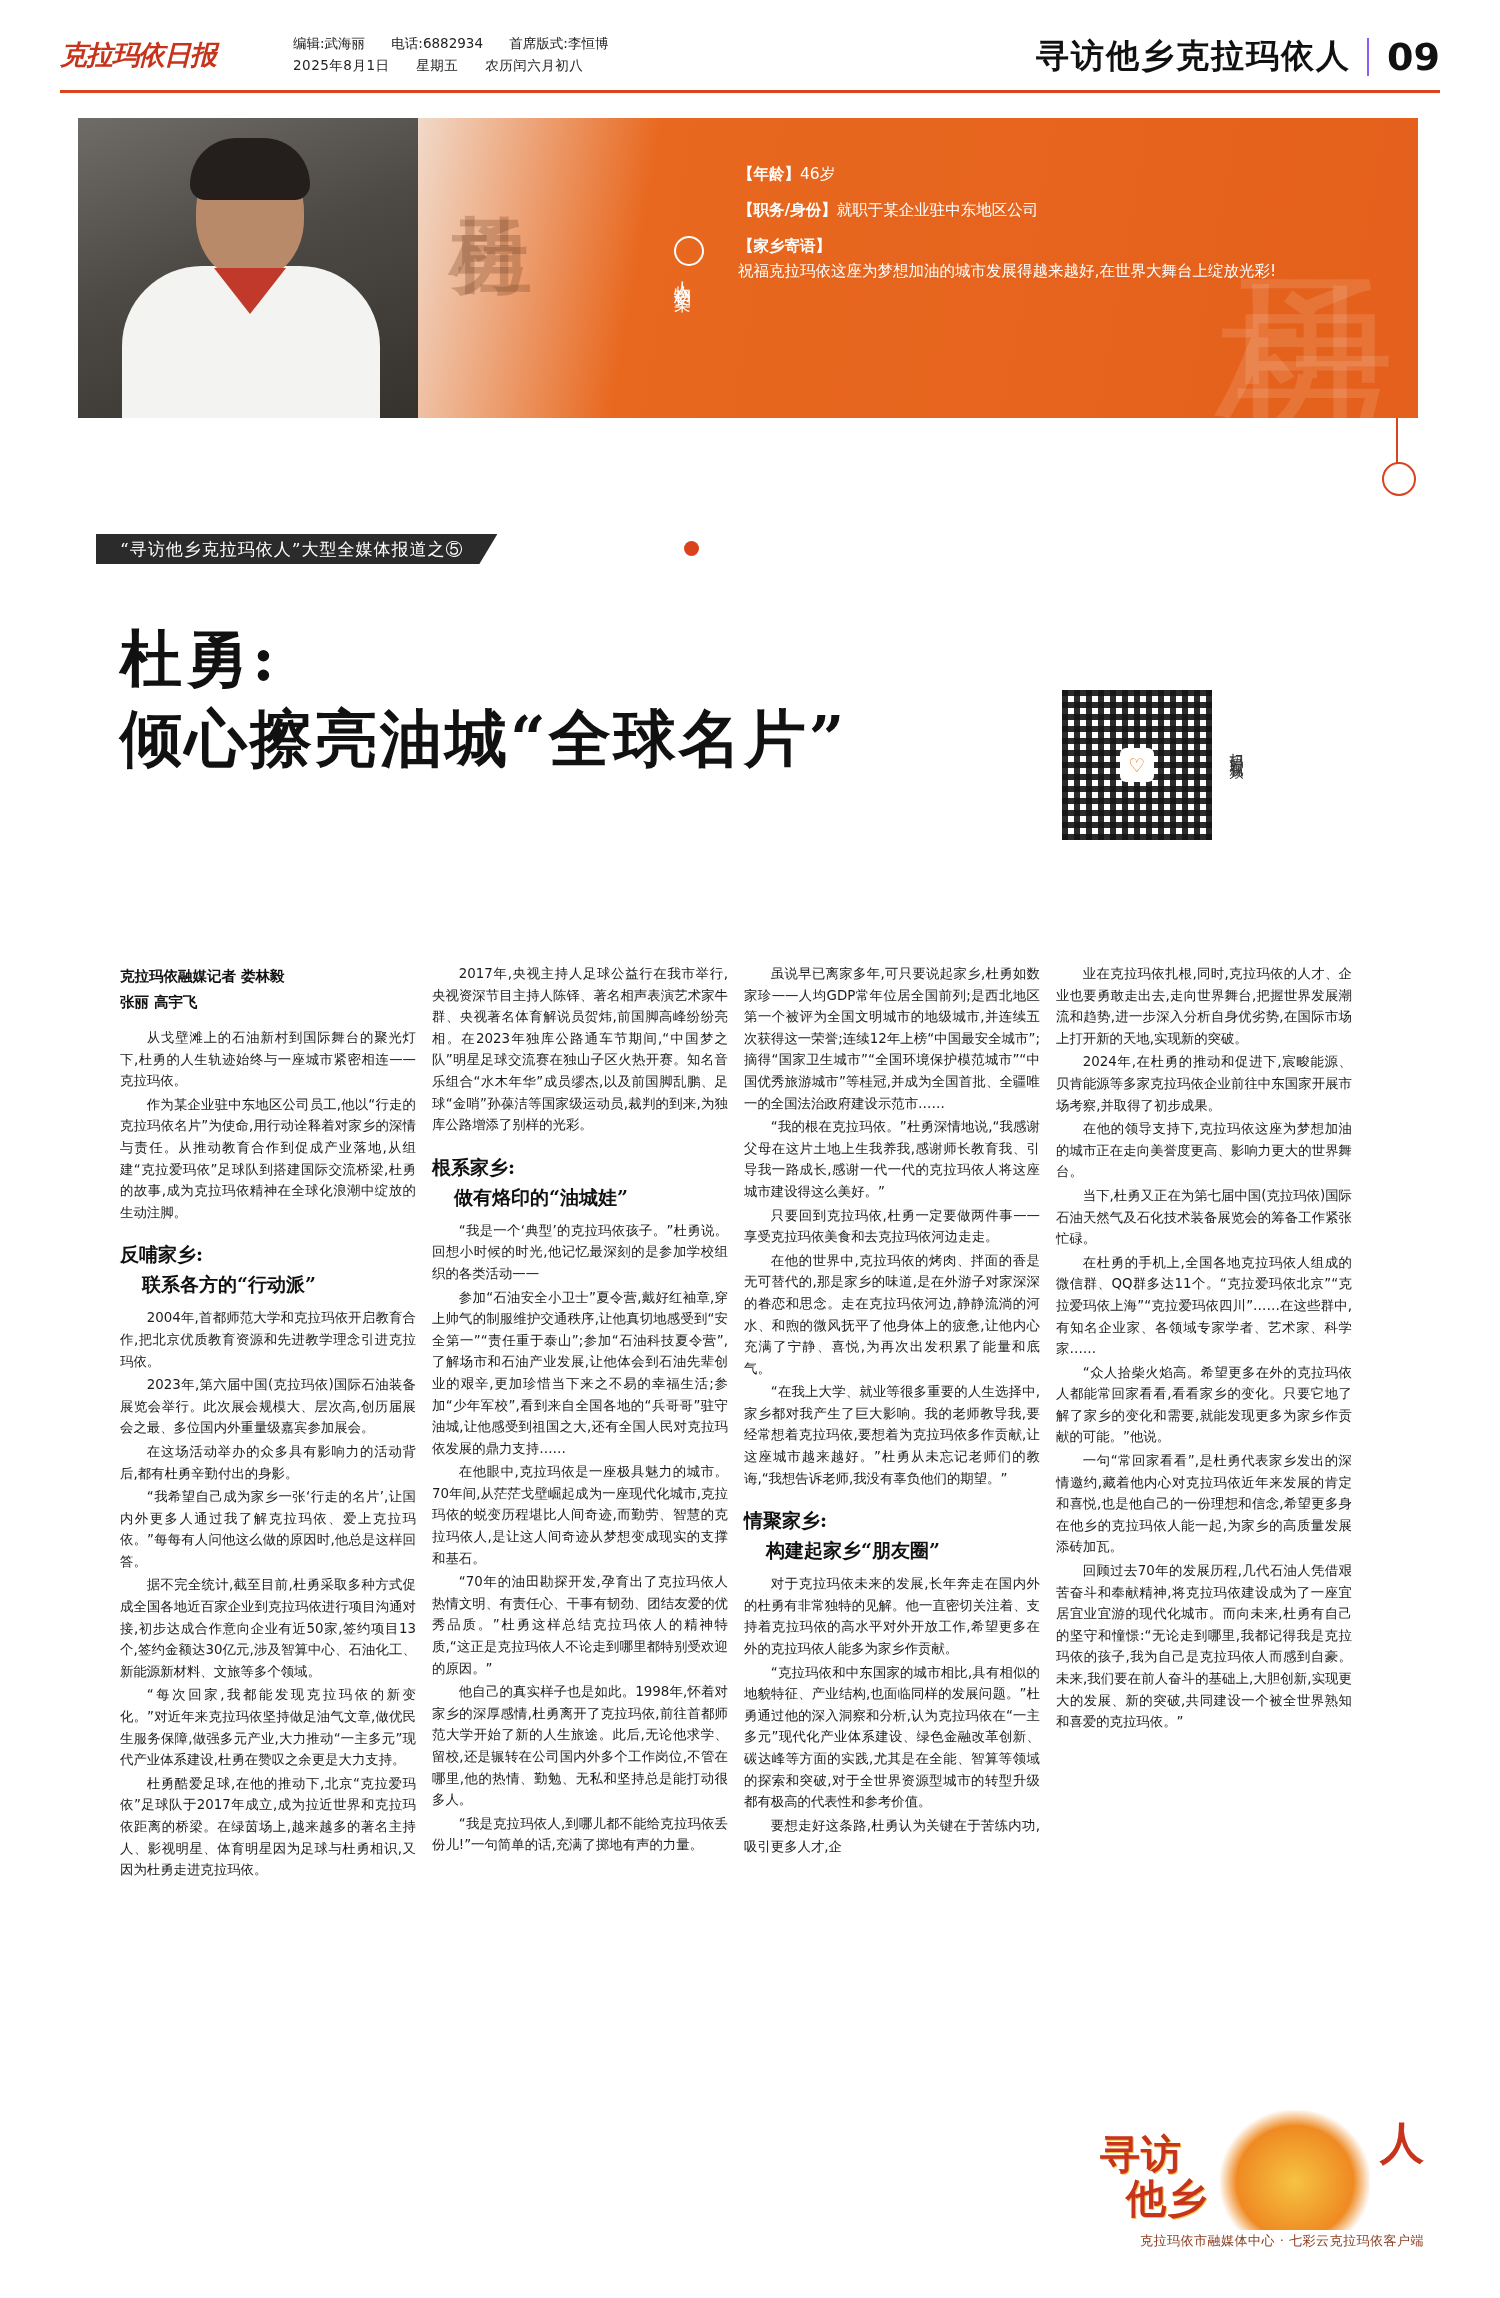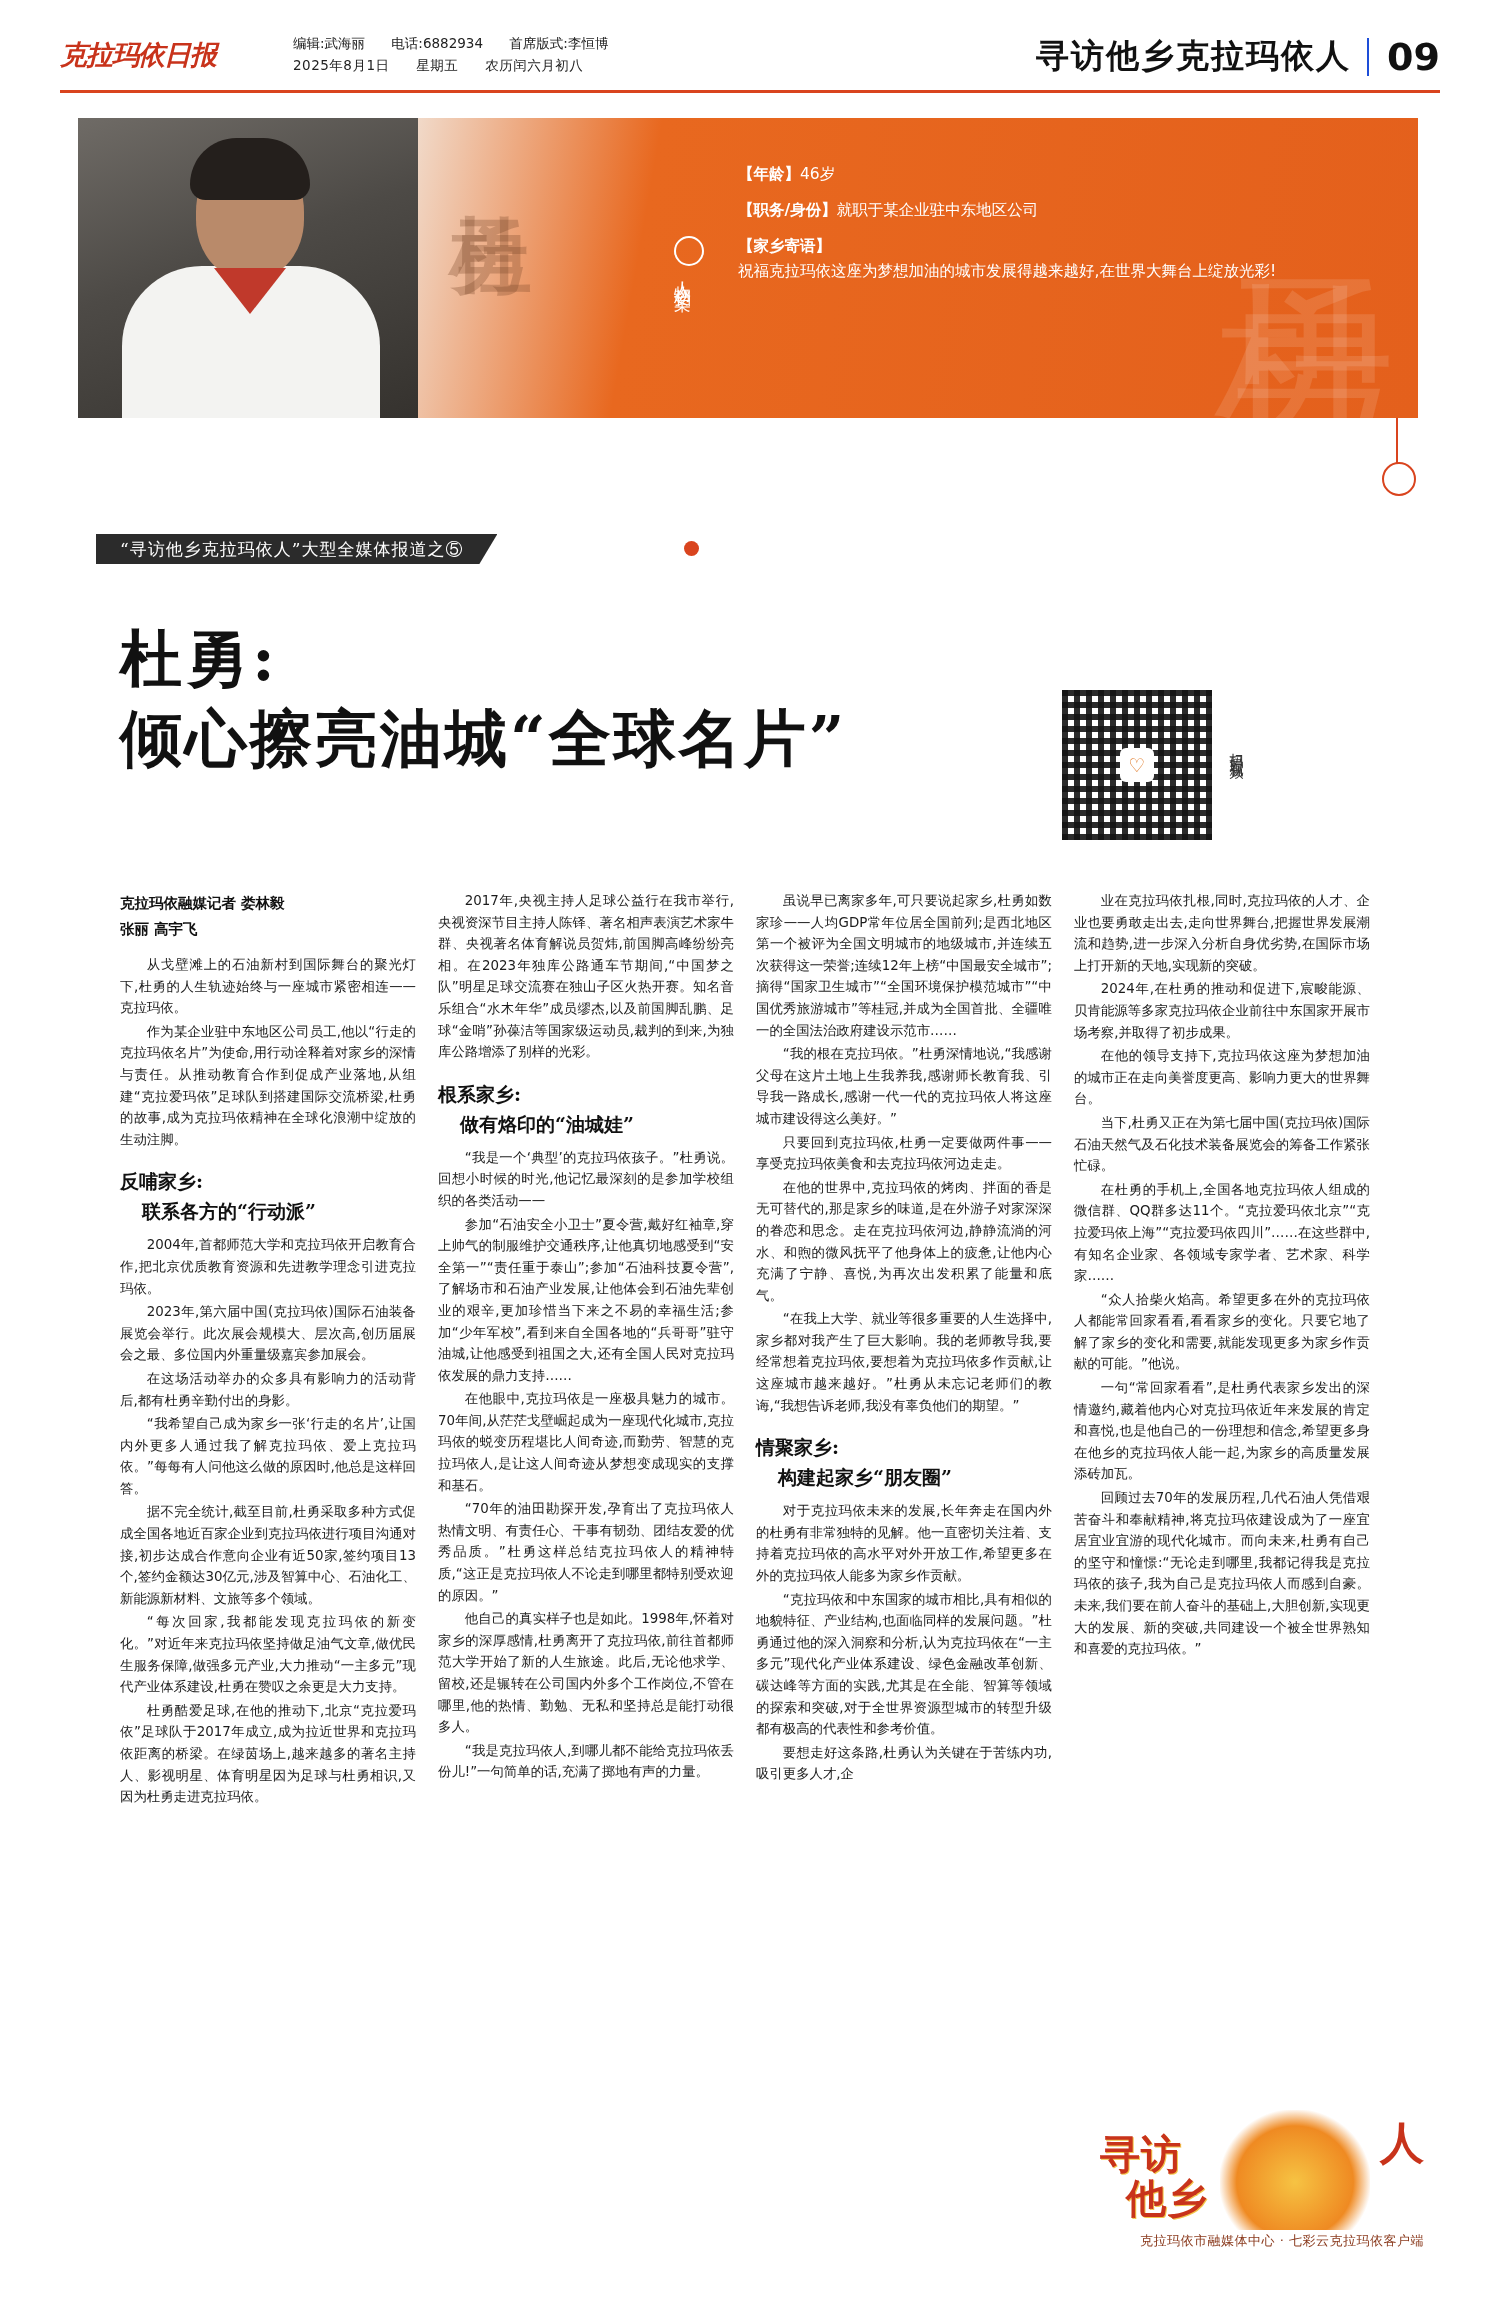--- a/index.html
+++ b/index.html
@@ -70,21 +70,21 @@
     letter-spacing: 2px;
     color: #111;
   }
   .page-num {
     font-family: "DejaVu Sans", sans-serif;
     font-weight: bold;
     font-size: 38px;
     color: #111;
     margin-left: 16px;
     padding-left: 18px;
-    border-left: 2px solid #1d4ed8;
+    border-left: 2px solid #8b5cf6;
     line-height: 38px;
     text-align: center;
   }
 
   
   .hero {
     position: absolute;
     left: 78px; top: 118px;
     width: 1340px;
     height: 300px;
@@ -256,25 +256,25 @@
     writing-mode: vertical-rl;
     font-size: 14px;
     letter-spacing: 3px;
     color: #333;
     height: 62px;
   }
 
   
   .columns {
     position: absolute;
-    left: 120px; top: 890px;
+    left: 120px; top: 963px;
     width: 1300px;
     height: 1300px;
     display: flex;
-    gap: 22px;
+    gap: 16px;
   }
   .col {
     width: 296px;
     font-size: 13.4px;
     line-height: 21.6px;
     text-align: justify;
     font-family: "DejaVu Sans", sans-serif;
     color: #1b1b1b;
   }
   .col p {

